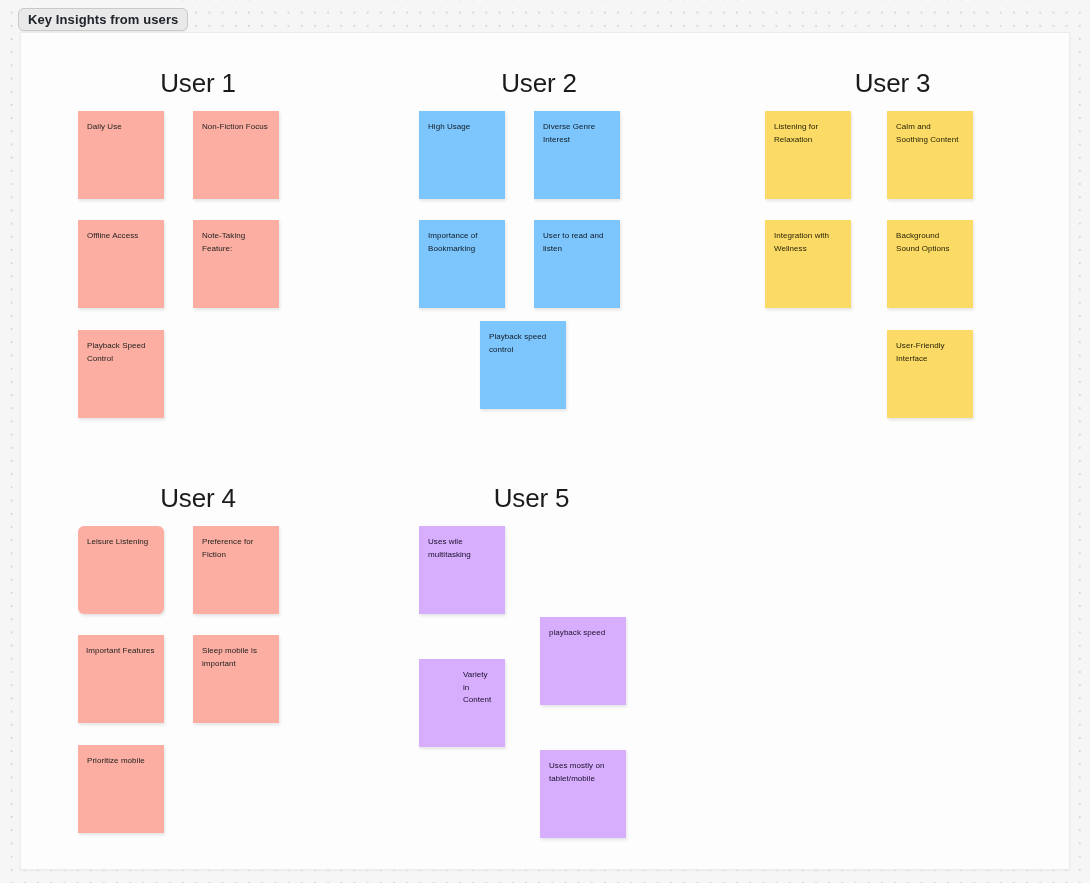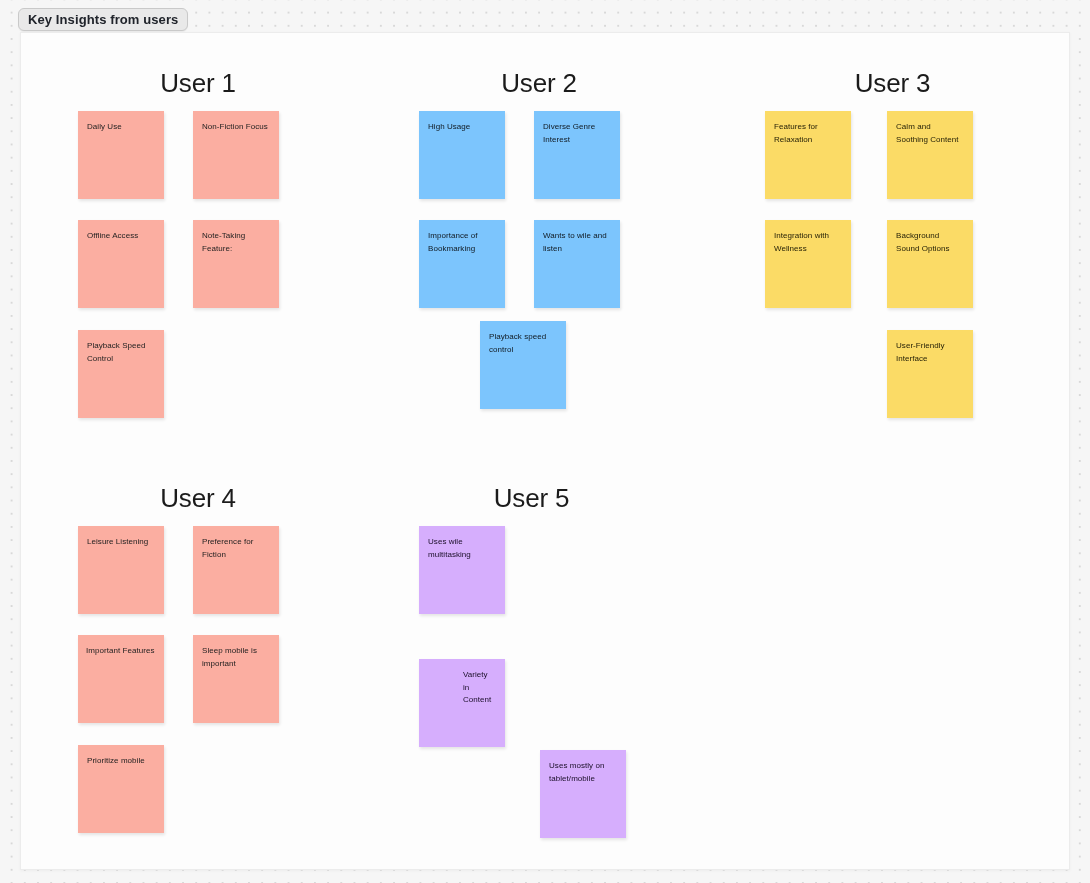--- a/index.html
+++ b/index.html
@@ -113,41 +113,42 @@
           <div class="note pink" style="left: 115px; top: 43px;">Non-Fiction Focus</div>
           <div class="note pink" style="left: 0px; top: 152px;">Offline Access</div>
           <div class="note pink" style="left: 115px; top: 152px;">Note-Taking Feature:</div>
           <div class="note pink" style="left: 0px; top: 262px;">Playback Speed Control</div>
         </div>
         <div class="user-group" style="left: 398px; top: 35px; width: 240px; height: 380px;">
           <div class="group-title">User 2</div>
           <div class="note blue" style="left: 0px; top: 43px;">High Usage</div>
           <div class="note blue" style="left: 115px; top: 43px;">Diverse Genre Interest</div>
           <div class="note blue" style="left: 0px; top: 152px;">Importance of Bookmarking</div>
-          <div class="note blue" style="left: 115px; top: 152px;">Wants to wile and listen</div>
+          <div class="note blue" style="left: 115px; top: 152px;">User to read and listen</div>
           <div class="note blue" style="left: 61px; top: 253px;">Playback speed control</div>
         </div>
         <div class="user-group" style="left: 744px; top: 35px; width: 255px; height: 380px;">
           <div class="group-title">User 3</div>
-          <div class="note yellow" style="left: 0px; top: 43px;">Features for Relaxation</div>
+          <div class="note yellow" style="left: 0px; top: 43px;">Listening for Relaxation</div>
           <div class="note yellow" style="left: 122px; top: 43px;">Calm and Soothing Content</div>
           <div class="note yellow" style="left: 0px; top: 152px;">Integration with Wellness</div>
           <div class="note yellow" style="left: 122px; top: 152px;">Background Sound Options</div>
           <div class="note yellow" style="left: 122px; top: 262px;">User-Friendly Interface</div>
         </div>
         <div class="user-group" style="left: 57px; top: 450px; width: 240px; height: 380px;">
           <div class="group-title">User 4</div>
-          <div class="note pink" style="left: 0px; top: 43px;">Leisure Listening</div>
+          <div class="note pink" style="left: 0px; top: 43px; border-radius: 6px;">Leisure Listening</div>
           <div class="note pink" style="left: 115px; top: 43px;">Preference for Fiction</div>
           <div class="note pink" style="left: 0px; top: 152px; padding-left: 8px;">Important Features</div>
           <div class="note pink" style="left: 115px; top: 152px;">Sleep mobile is important</div>
           <div class="note pink" style="left: 0px; top: 262px;">Prioritize mobile</div>
         </div>
         <div class="user-group" style="left: 398px; top: 450px; width: 225px; height: 380px;">
           <div class="group-title">User 5</div>
           <div class="note purple" style="left: 0px; top: 43px;">Uses wile multitasking</div>
+          <div class="note purple" style="left: 121px; top: 134px;">playback speed</div>
           <div class="note purple" style="left: 0px; top: 176px; padding-left: 44px;">Variety in Content</div>
           <div class="note purple" style="left: 121px; top: 267px;">Uses mostly on tablet/mobile</div>
         </div>
       </div>
   </div>
 
 </div>
 
 </body></html>

